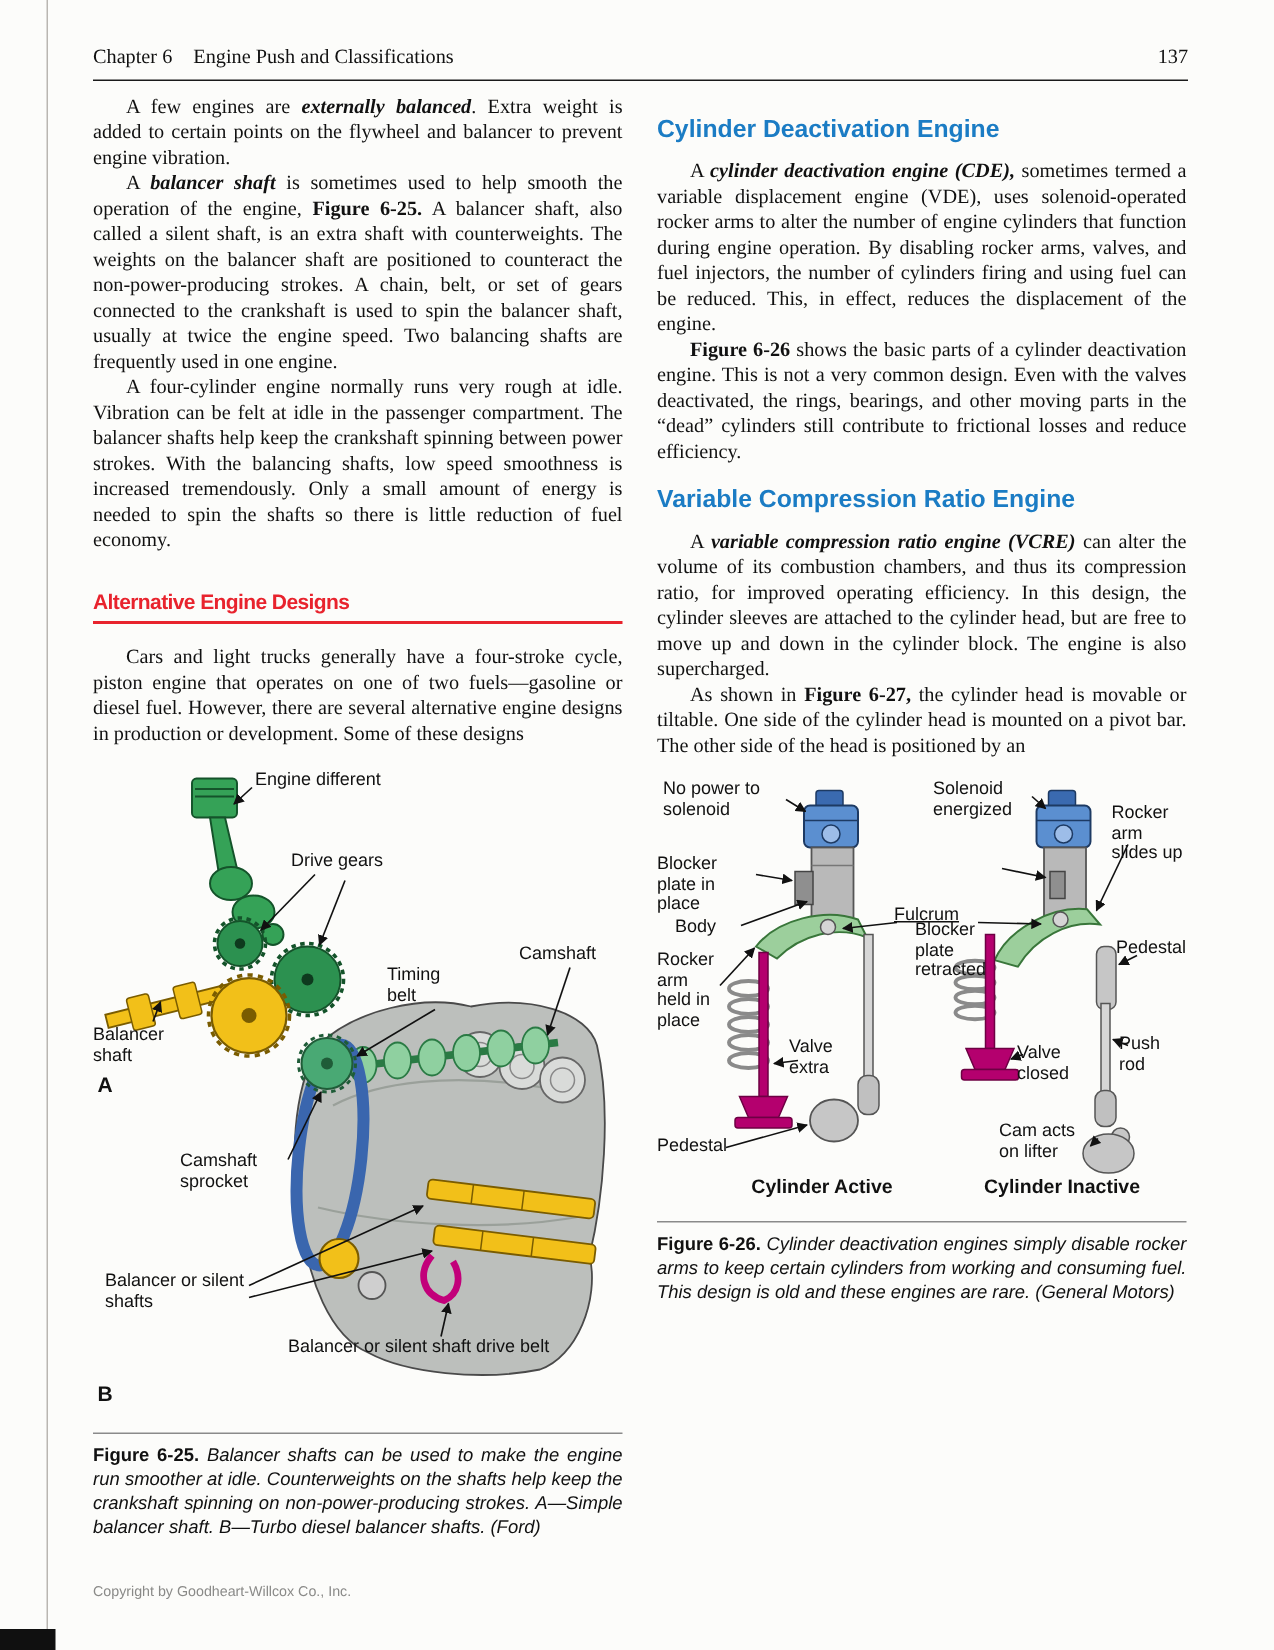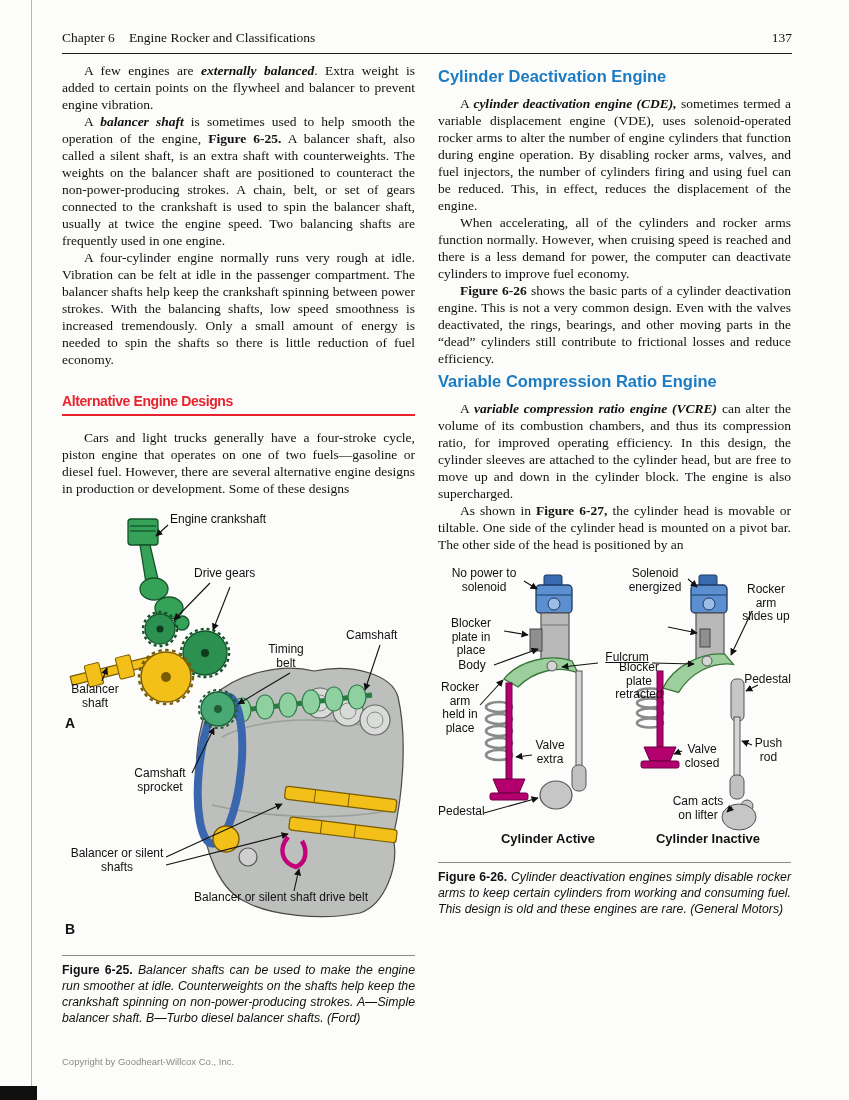--- a/index.html
+++ b/index.html
@@ -29,28 +29,28 @@
   .bold { font-weight:bold; }
 
   .red-heading {
     font-family:"Liberation Sans", sans-serif; font-weight:bold;
     font-size:14px; letter-spacing:-0.4px; color:#e8232d;
     margin-top:25px; margin-bottom:13px; padding-bottom:5px;
     border-bottom:2px solid #e8232d;
   }
   .blue-heading {
     font-family:"Liberation Sans", sans-serif; font-weight:bold;
-    font-size:16.5px; color:#1b7cc4; margin-top:5px; margin-bottom:9px;
+    font-size:16.5px; color:#1b7cc4; margin-top:15px; margin-bottom:9px;
   }
 
   .figure { position:relative; margin-top:8px; }
   .fig-canvas { position:relative; }
   .fig-label {
     position:absolute; font-family:"Liberation Sans", sans-serif;
-    font-size:12px; line-height:13.5px; color:#111; text-align:center;
+    font-size:12px; line-height:13.5px; color:#111; text-align:left;
   }
   .fig-label.left { text-align:left; }
   .part-letter {
     position:absolute; font-family:"Liberation Sans", sans-serif;
     font-weight:bold; font-size:14px;
   }
   .state-label {
     position:absolute; font-family:"Liberation Sans", sans-serif;
     font-weight:bold; font-size:13px; text-align:center;
   }
@@ -68,21 +68,21 @@
 </style>
 </head>
 <body>
 
 <div class="page">
   <div class="edge-line"></div>
   <div class="corner-mark"></div>
 
   <div class="header">
     <div>
-      <span class="chapter-num">Chapter 6</span><span>Engine Rocker and Classifications</span>
+      <span class="chapter-num">Chapter 6</span><span>Engine Push and Classifications</span>
     </div>
     <span>137</span>
   </div>
 
   <div class="main">
 
     <div class="col">
       <p class="para"><span>A few engines are </span><span class="bi">externally balanced</span><span>. Extra weight is added to certain points on the flywheel and balancer to prevent engine vibration.</span></p>
 
       <p class="para"><span>A </span><span class="bi">balancer shaft</span><span> is sometimes used to help smooth the operation of the engine, </span><span class="bold">Figure 6-25.</span><span> A balancer shaft, also called a silent shaft, is an extra shaft with counterweights. The weights on the balancer shaft are positioned to counteract the non-power-producing strokes. A chain, belt, or set of gears connected to the crankshaft is used to spin the balancer shaft, usually at twice the engine speed. Two balancing shafts are frequently used in one engine.</span></p>
@@ -185,21 +185,21 @@
               <line x1="40" y1="176" x2="45" y2="163" marker-end="url(#arr1)"></line>
               <line x1="228" y1="168" x2="176" y2="199" marker-end="url(#arr1)"></line>
               <line x1="318" y1="140" x2="303" y2="185" marker-end="url(#arr1)"></line>
               <line x1="130" y1="268" x2="152" y2="223" marker-end="url(#arr1)"></line>
               <line x1="104" y1="352" x2="220" y2="299" marker-end="url(#arr1)"></line>
               <line x1="104" y1="360" x2="226" y2="329" marker-end="url(#arr1)"></line>
               <line x1="232" y1="386" x2="237" y2="364" marker-end="url(#arr1)"></line>
             </g>
           </svg>
 
-          <div class="fig-label left" style="left:108px; top:8px; width:130px;">Engine crankshaft</div>
+          <div class="fig-label left" style="left:108px; top:8px; width:130px;">Engine different</div>
           <div class="fig-label left" style="left:132px; top:62px; width:80px;">Drive gears</div>
           <div class="fig-label" style="left:196px; top:138px; width:56px;">Timing belt</div>
           <div class="fig-label left" style="left:284px; top:124px; width:68px;">Camshaft</div>
           <div class="fig-label" style="left:0px; top:178px; width:66px;">Balancer shaft</div>
           <div class="part-letter" style="left:3px; top:210px;">A</div>
           <div class="fig-label" style="left:58px; top:262px; width:80px;">Camshaft sprocket</div>
           <div class="fig-label" style="left:8px; top:342px; width:94px;">Balancer or silent shafts</div>
           <div class="fig-label" style="left:130px; top:386px; width:178px;">Balancer or silent shaft drive belt</div>
           <div class="part-letter" style="left:3px; top:416px;">B</div>
         </div>
@@ -209,21 +209,20 @@
         </div>
       </div>
     </div>
 
     <div class="col">
 
       <h2 class="blue-heading">Cylinder Deactivation Engine</h2>
 
       <p class="para"><span>A </span><span class="bi">cylinder deactivation engine (CDE),</span><span> sometimes termed a variable displacement engine (VDE), uses solenoid-operated rocker arms to alter the number of engine cylinders that function during engine operation. By disabling rocker arms, valves, and fuel injectors, the number of cylinders firing and using fuel can be reduced. This, in effect, reduces the displacement of the engine.</span></p>
 
-      <p class="para">When accelerating, all of the cylinders and rocker arms function normally. However, when cruising speed is reached and there is a less demand for power, the computer can deactivate cylinders to improve fuel economy.</p>
 
       <p class="para"><span class="bold">Figure 6-26</span><span> shows the basic parts of a cylinder deactivation engine. This is not a very common design. Even with the valves deactivated, the rings, bearings, and other moving parts in the “dead” cylinders still contribute to frictional losses and reduce efficiency.</span></p>
 
       <h2 class="blue-heading">Variable Compression Ratio Engine</h2>
 
       <p class="para"><span>A </span><span class="bi">variable compression ratio engine (VCRE)</span><span> can alter the volume of its combustion chambers, and thus its compression ratio, for improved operating efficiency. In this design, the cylinder sleeves are attached to the cylinder head, but are free to move up and down in the cylinder block. The engine is also supercharged.</span></p>
 
       <p class="para"><span>As shown in </span><span class="bold">Figure 6-27,</span><span> the cylinder head is movable or tiltable. One side of the cylinder head is mounted on a pivot bar. The other side of the head is positioned by an</span></p>
 
       <div class="figure" style="margin-top:14px;">

